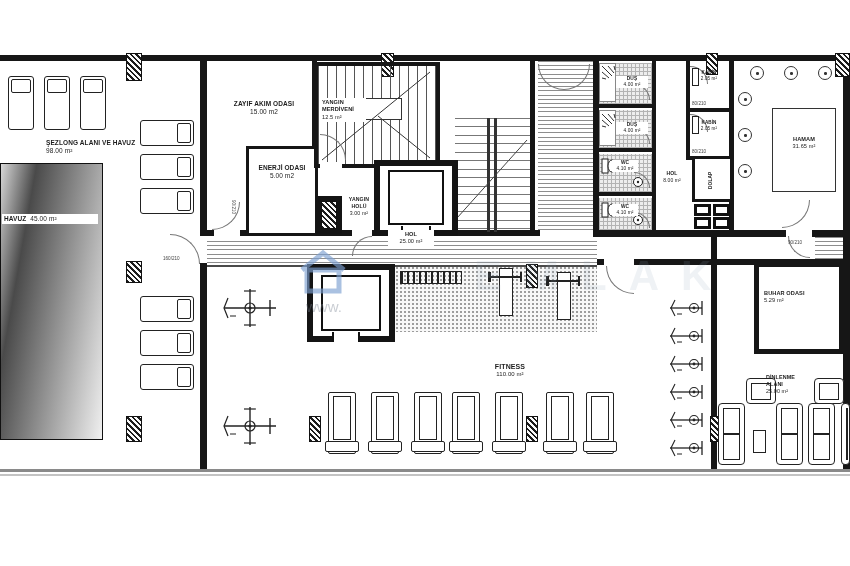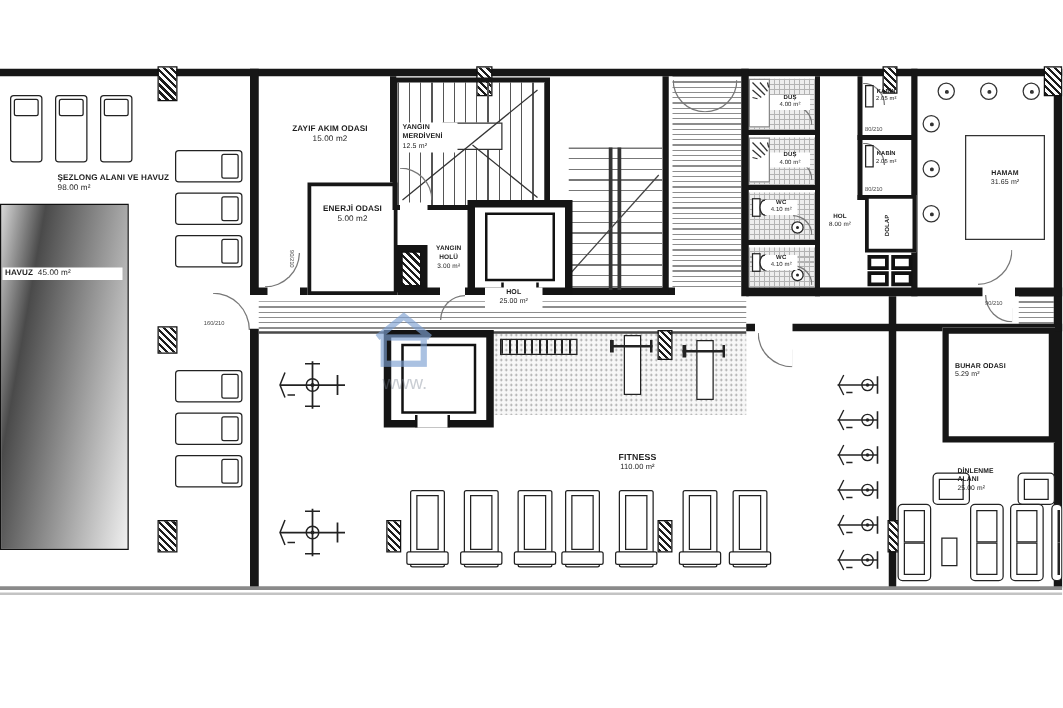--- a/index.html
+++ b/index.html
@@ -393,15 +393,16 @@
   <div class="tag" style="left:163px;top:256px;">160/210</div>
   <div class="tag v" style="left:231px;top:200px;">90/210</div>
   <div class="tag" style="left:692px;top:101px;">80/210</div>
   <div class="tag" style="left:692px;top:149px;">80/210</div>
   <div class="tag" style="left:788px;top:240px;">90/210</div>
 
   <svg width="54" height="48" style="position:absolute;left:296px;top:248px;opacity:.65;">
     <path d="M6 22 L27 5 L48 22" fill="none" stroke="#7da0d2" stroke-width="5"></path>
     <rect x="11" y="22" width="32" height="21" fill="none" stroke="#7da0d2" stroke-width="5"></rect>
   </svg>
+  <div class="wm" style="left:474px;top:252px;font-size:42px;letter-spacing:22px;color:rgba(150,165,190,.15);">EMLAK</div>
   <div class="wm" style="left:306px;top:298px;font-size:15px;font-weight:400;color:rgba(120,130,145,.4);">www.</div>
 
 </div>
 
 </body></html>

